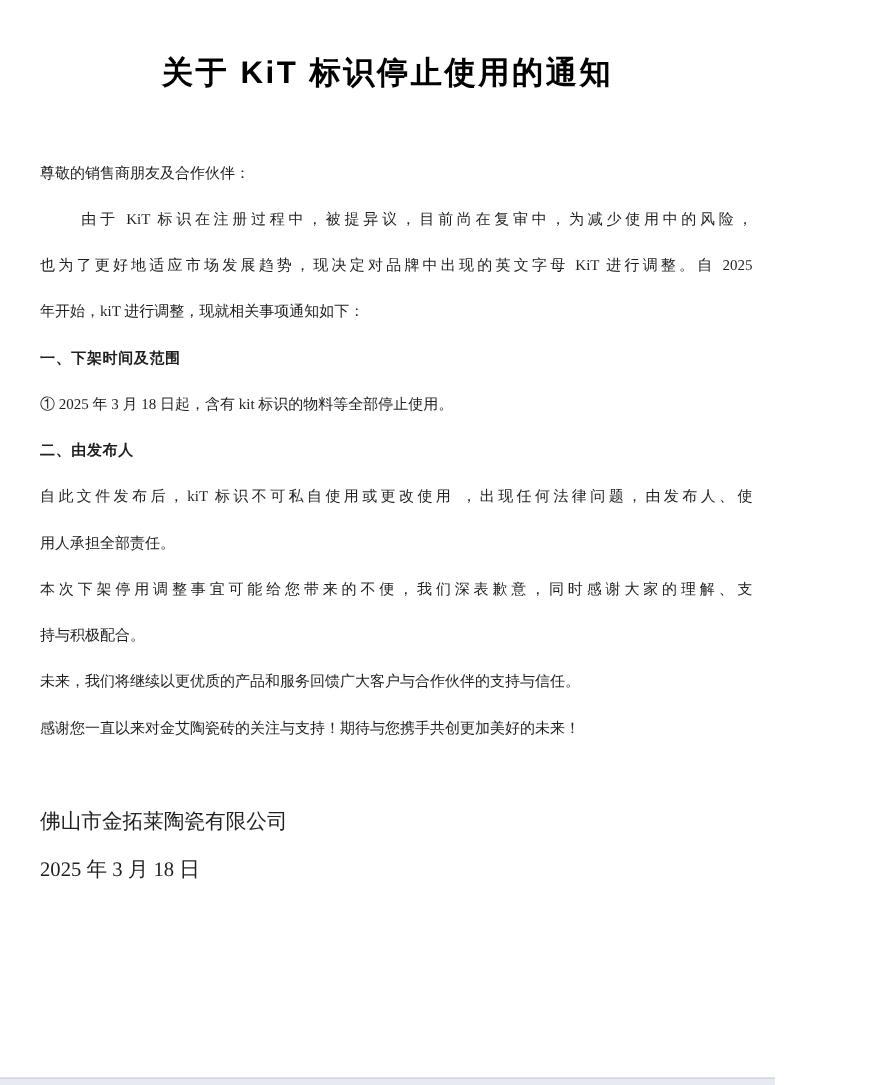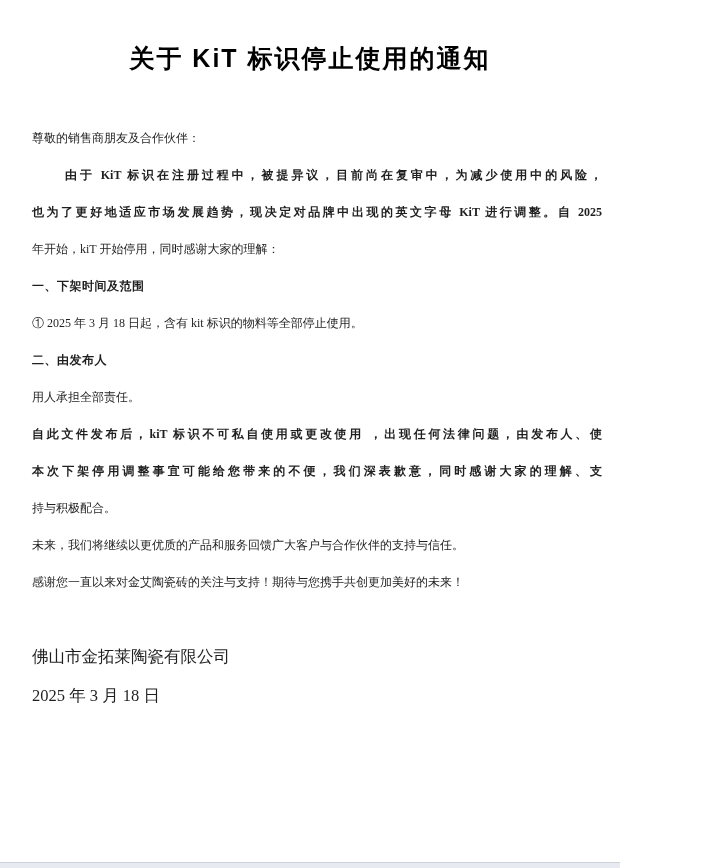--- a/index.html
+++ b/index.html
@@ -36,21 +36,20 @@
     margin: 46px 18px 0 32px;
     font-size: 12px;
     line-height: 37px;
     color: var(--text);
   }
   .line { white-space: pre-wrap; }
   .indent { text-indent: 33px; }
   .fill {
     text-align: justify;
     text-align-last: justify;
-    font-weight: bold;
   }
   .heading {
     font-weight: bold;
     font-family: "Liberation Sans", "DejaVu Sans", sans-serif;
     letter-spacing: 0.5px;
   }
   .signature {
     margin: 37px 18px 0 32px;
     font-size: 16.5px;
     line-height: 37px;
@@ -77,28 +76,28 @@
 <body>
 
 <div class="page">
 
   <h1 class="doc-title">关于 KiT 标识停止使用的通知</h1>
 
   <div class="doc-body">
     <div class="line">尊敬的销售商朋友及合作伙伴：</div>
     <div class="line indent fill">由于 KiT 标识在注册过程中，被提异议，目前尚在复审中，为减少使用中的风险，</div>
     <div class="line fill">也为了更好地适应市场发展趋势，现决定对品牌中出现的英文字母 KiT 进行调整。自 2025</div>
-    <div class="line">年开始，kiT 开始停用，同时感谢大家的理解：</div>
+    <div class="line">年开始，kiT 进行调整，现就相关事项通知如下：</div>
 
     <div class="line heading">一、下架时间及范围</div>
     <div class="line">① 2025 年 3 月 18 日起，含有 kit 标识的物料等全部停止使用。</div>
 
     <div class="line heading">二、由发布人</div>
+    <div class="line fill">自此文件发布后，kiT 标识不可私自使用或更改使用 ，出现任何法律问题，由发布人、使</div>
     <div class="line">用人承担全部责任。</div>
-    <div class="line fill">自此文件发布后，kiT 标识不可私自使用或更改使用 ，出现任何法律问题，由发布人、使</div>
     <div class="line fill">本次下架停用调整事宜可能给您带来的不便，我们深表歉意，同时感谢大家的理解、支</div>
     <div class="line">持与积极配合。</div>
     <div class="line">未来，我们将继续以更优质的产品和服务回馈广大客户与合作伙伴的支持与信任。</div>
     <div class="line">感谢您一直以来对金艾陶瓷砖的关注与支持！期待与您携手共创更加美好的未来！</div>
   </div>
 
   <div class="signature">
     <div class="sig-company">佛山市金拓莱陶瓷有限公司</div>
     <div class="sig-date">2025 年 3 月 18 日</div>
   </div>

